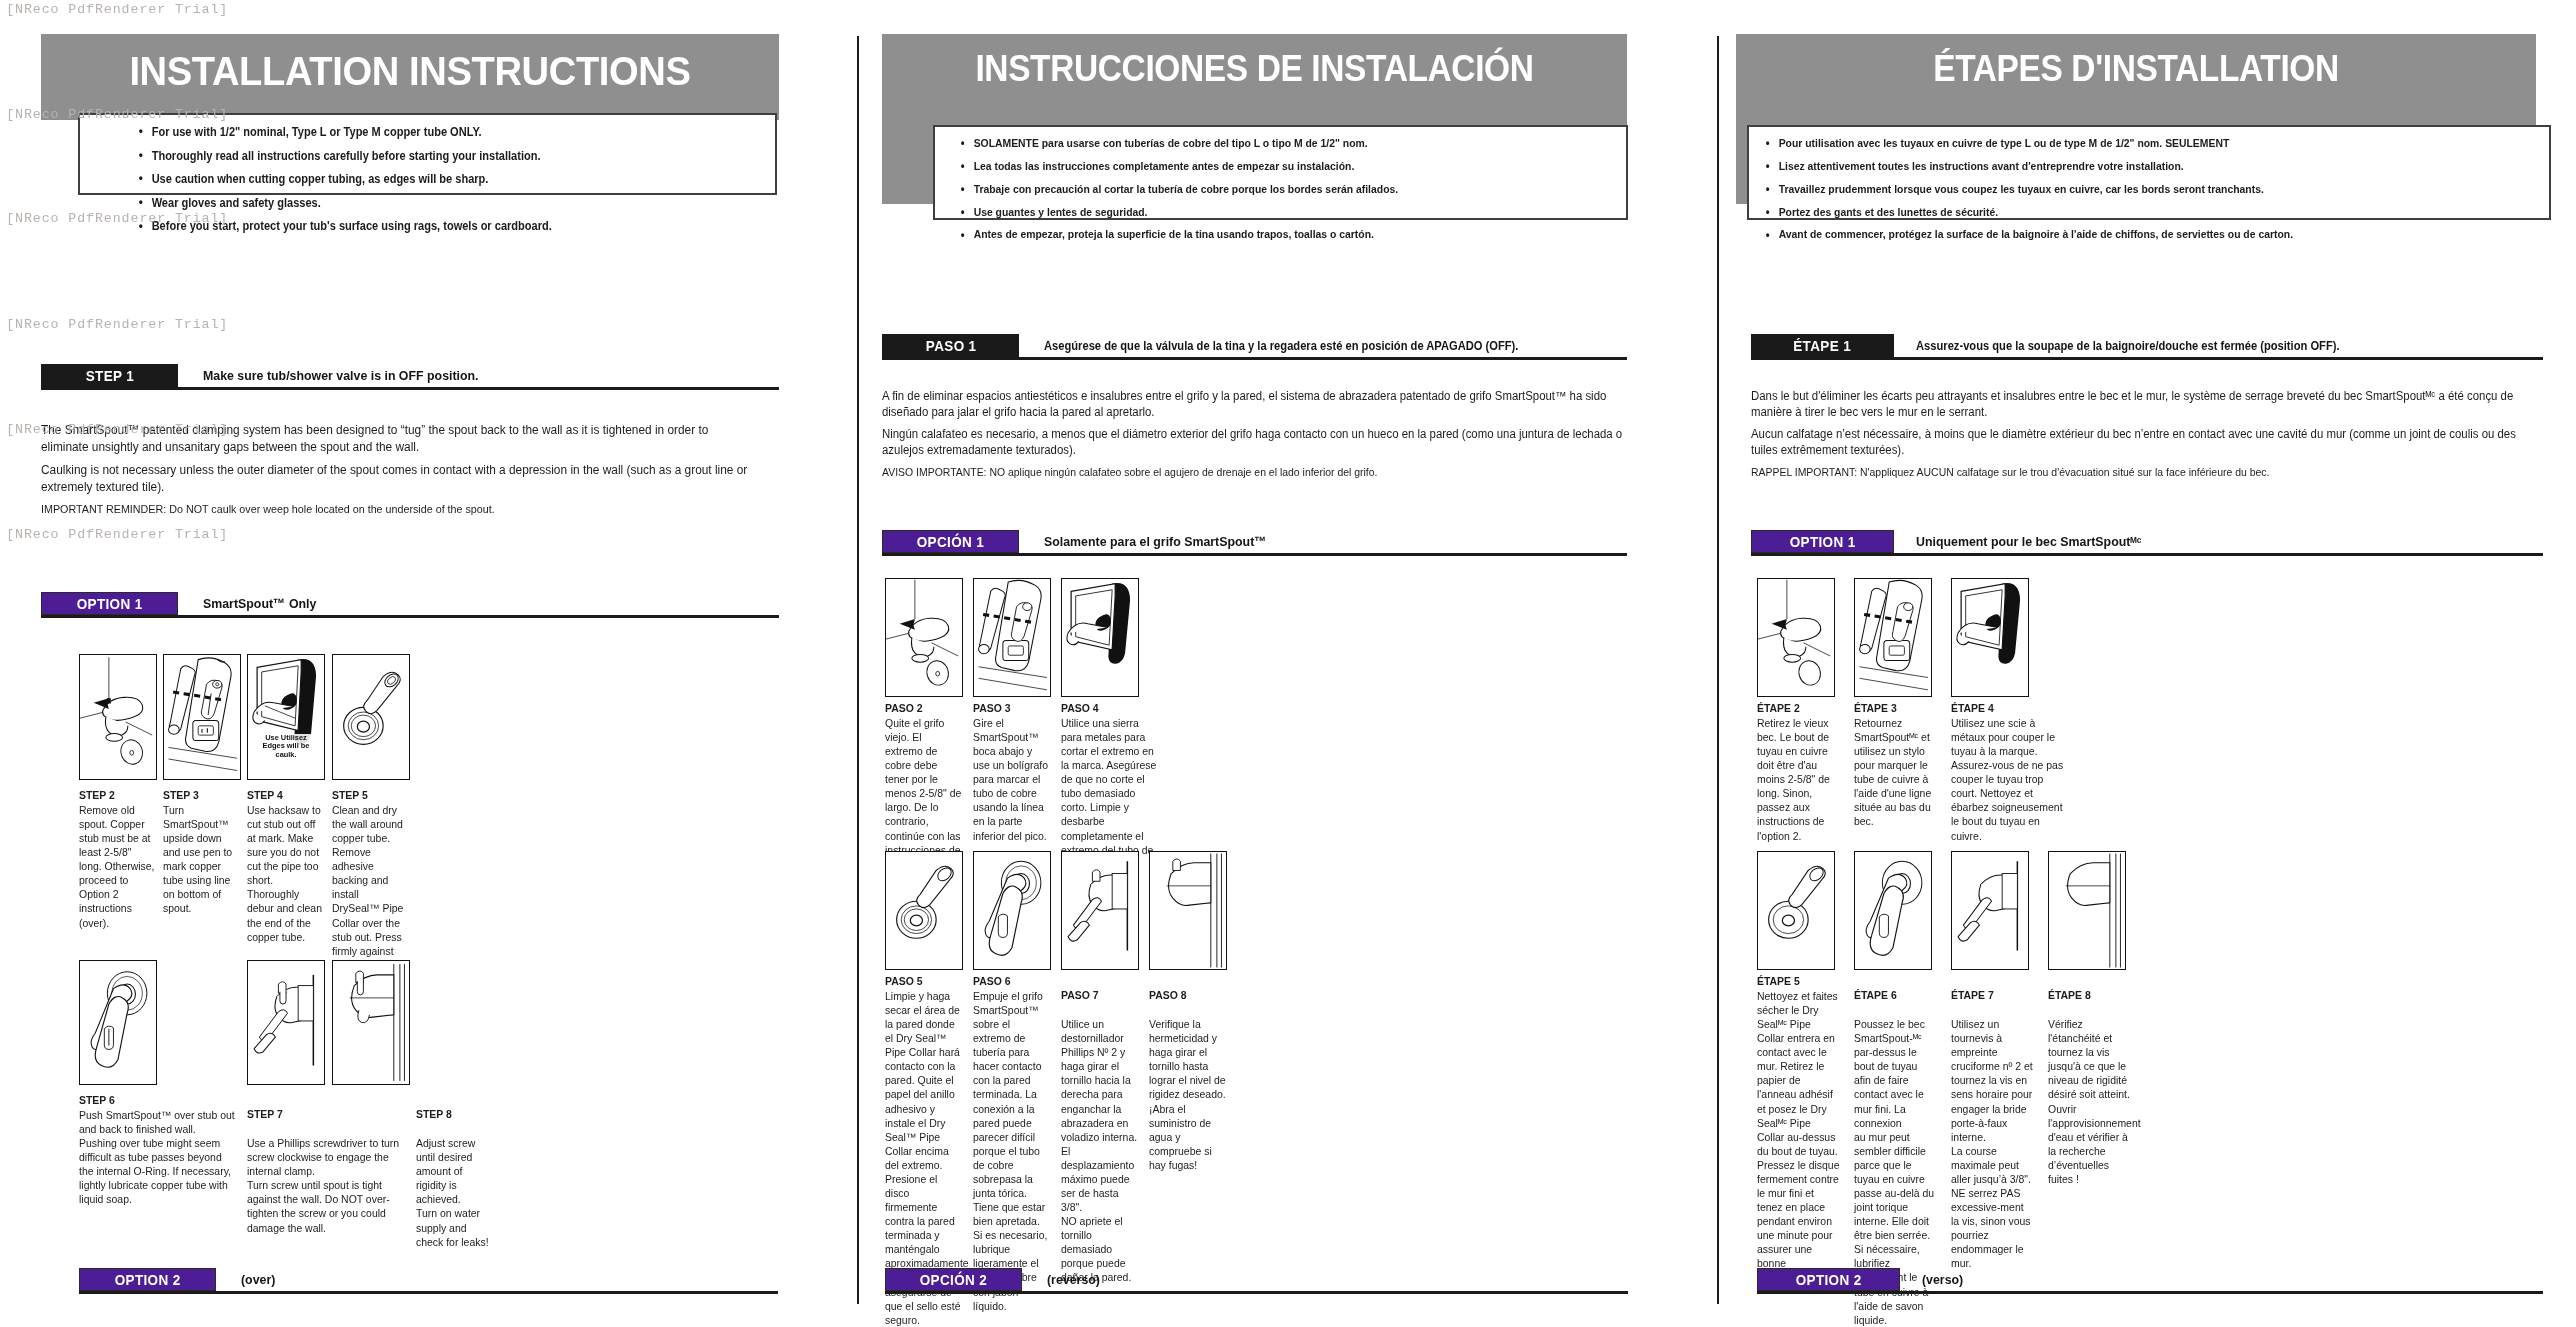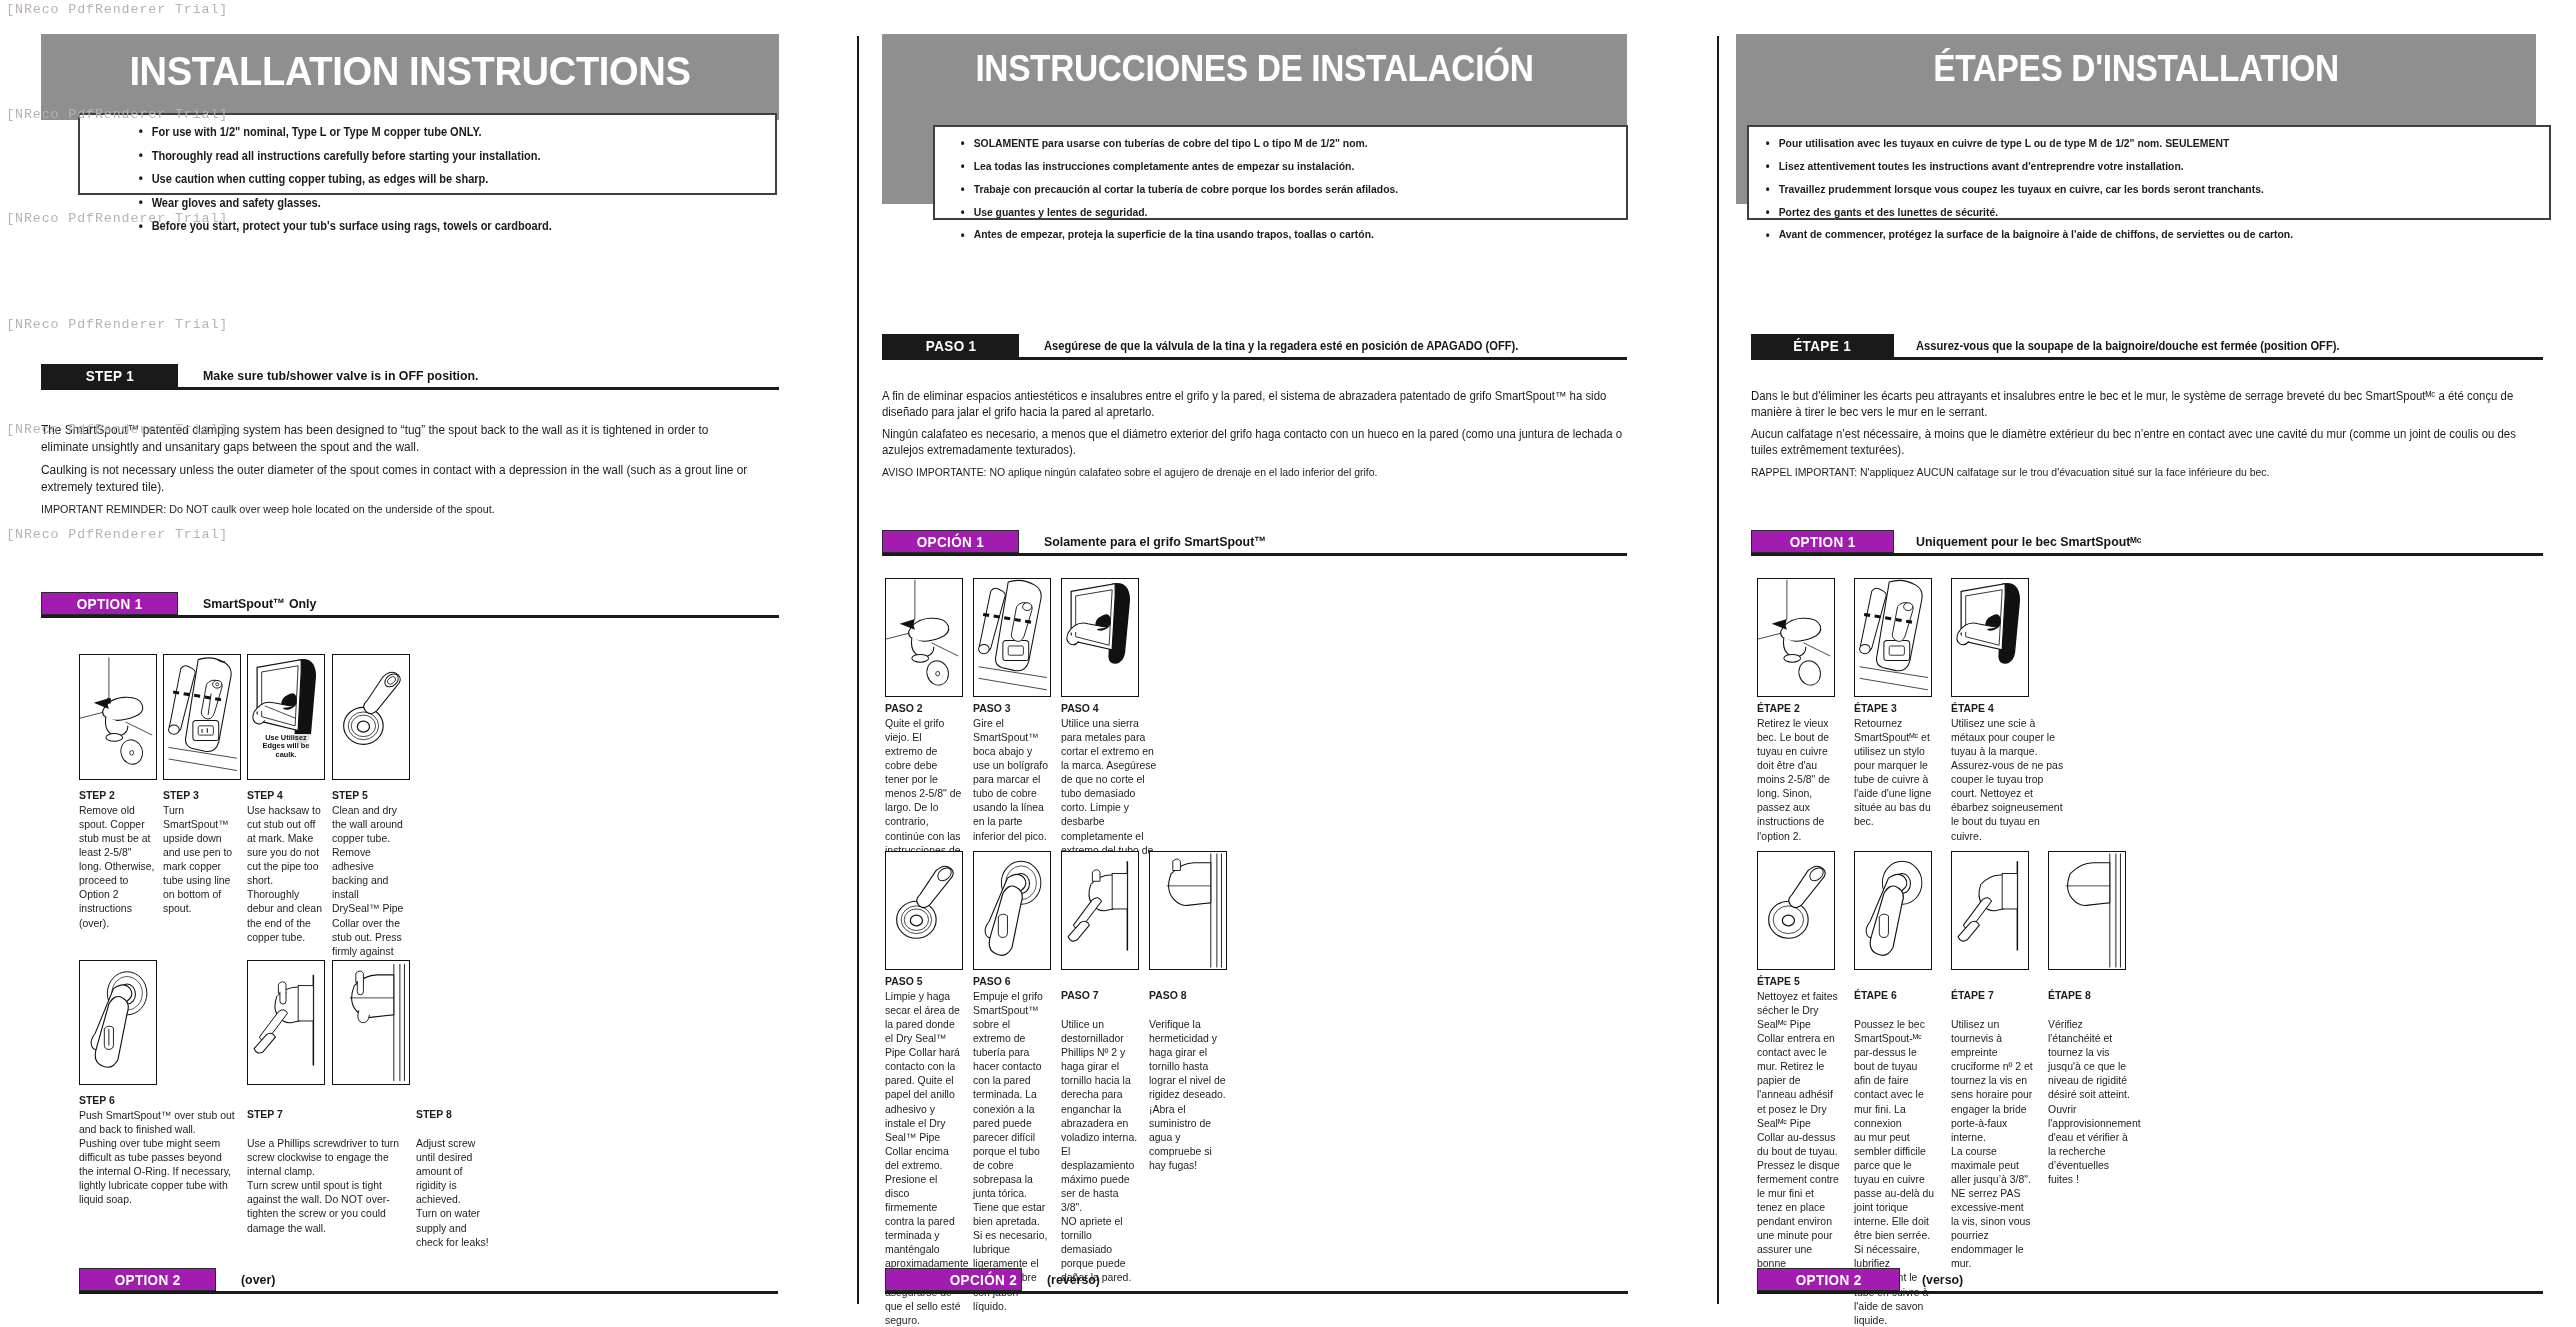--- a/index.html
+++ b/index.html
@@ -93,21 +93,21 @@
   .banner .chip {
     position: absolute;
     left: 0; top: 0;
     color: #fff;
     font-weight: 700;
     text-align: center;
     display: flex; align-items: center; justify-content: center;
     letter-spacing: 0.4px;
   }
   .banner .chip.dark  { background: #1a1a1a; }
-  .banner .chip.grey  { background: #a21caf; border: 1.6px solid #2a2a2a; }
+  .banner .chip.grey  { background: #4c1d95; border: 1.6px solid #2a2a2a; }
   .banner .chiptext { transform: scaleX(0.9); transform-origin: center; white-space: nowrap; }
   .banner .btitle {
     position: absolute;
     font-weight: 700;
     color: #151515;
     white-space: nowrap;
     transform: scaleX(0.93);
     transform-origin: left center;
   }
   .banner .brule {
@@ -497,21 +497,21 @@
 El desplazamiento máximo puede ser de hasta 3/8".
 NO apriete el tornillo demasiado porque puede dañar la pared.</span>
     </div>
     <div class="cap" style="left:290px; top:974px; width:81px; font-size:11px; line-height:1.28; white-space:pre-line;">
       <span class="capttl">PASO 8</span>
       <span>Verifique la hermeticidad y haga girar el tornillo hasta lograr el nivel de rigidez deseado.
 ¡Abra el suministro de agua y compruebe si hay fugas!</span>
     </div>
 
     <div class="banner" style="left:26px; top:1268px; width:743px; height:26.5px;">
-      <div class="chip grey" style="width:137px; height:23.4px; font-size:15px;justify-content:flex-end;">
+      <div class="chip grey" style="width:137px; height:23.4px; font-size:15px;">
         <span class="chiptext">OPCIÓN 2</span>
       </div>
       <div class="btitle" style="left:162px; top:3.9px; font-size:13.3px;">(reverso)</div>
       <div class="brule" style="top:23.4px; height:2.3px;"></div>
     </div>
   </div>
 
   <div class="col" id="col-fr">
 
     <div class="masthead" style="left:15.6px; top:34px; width:800px; height:170px;"></div>

